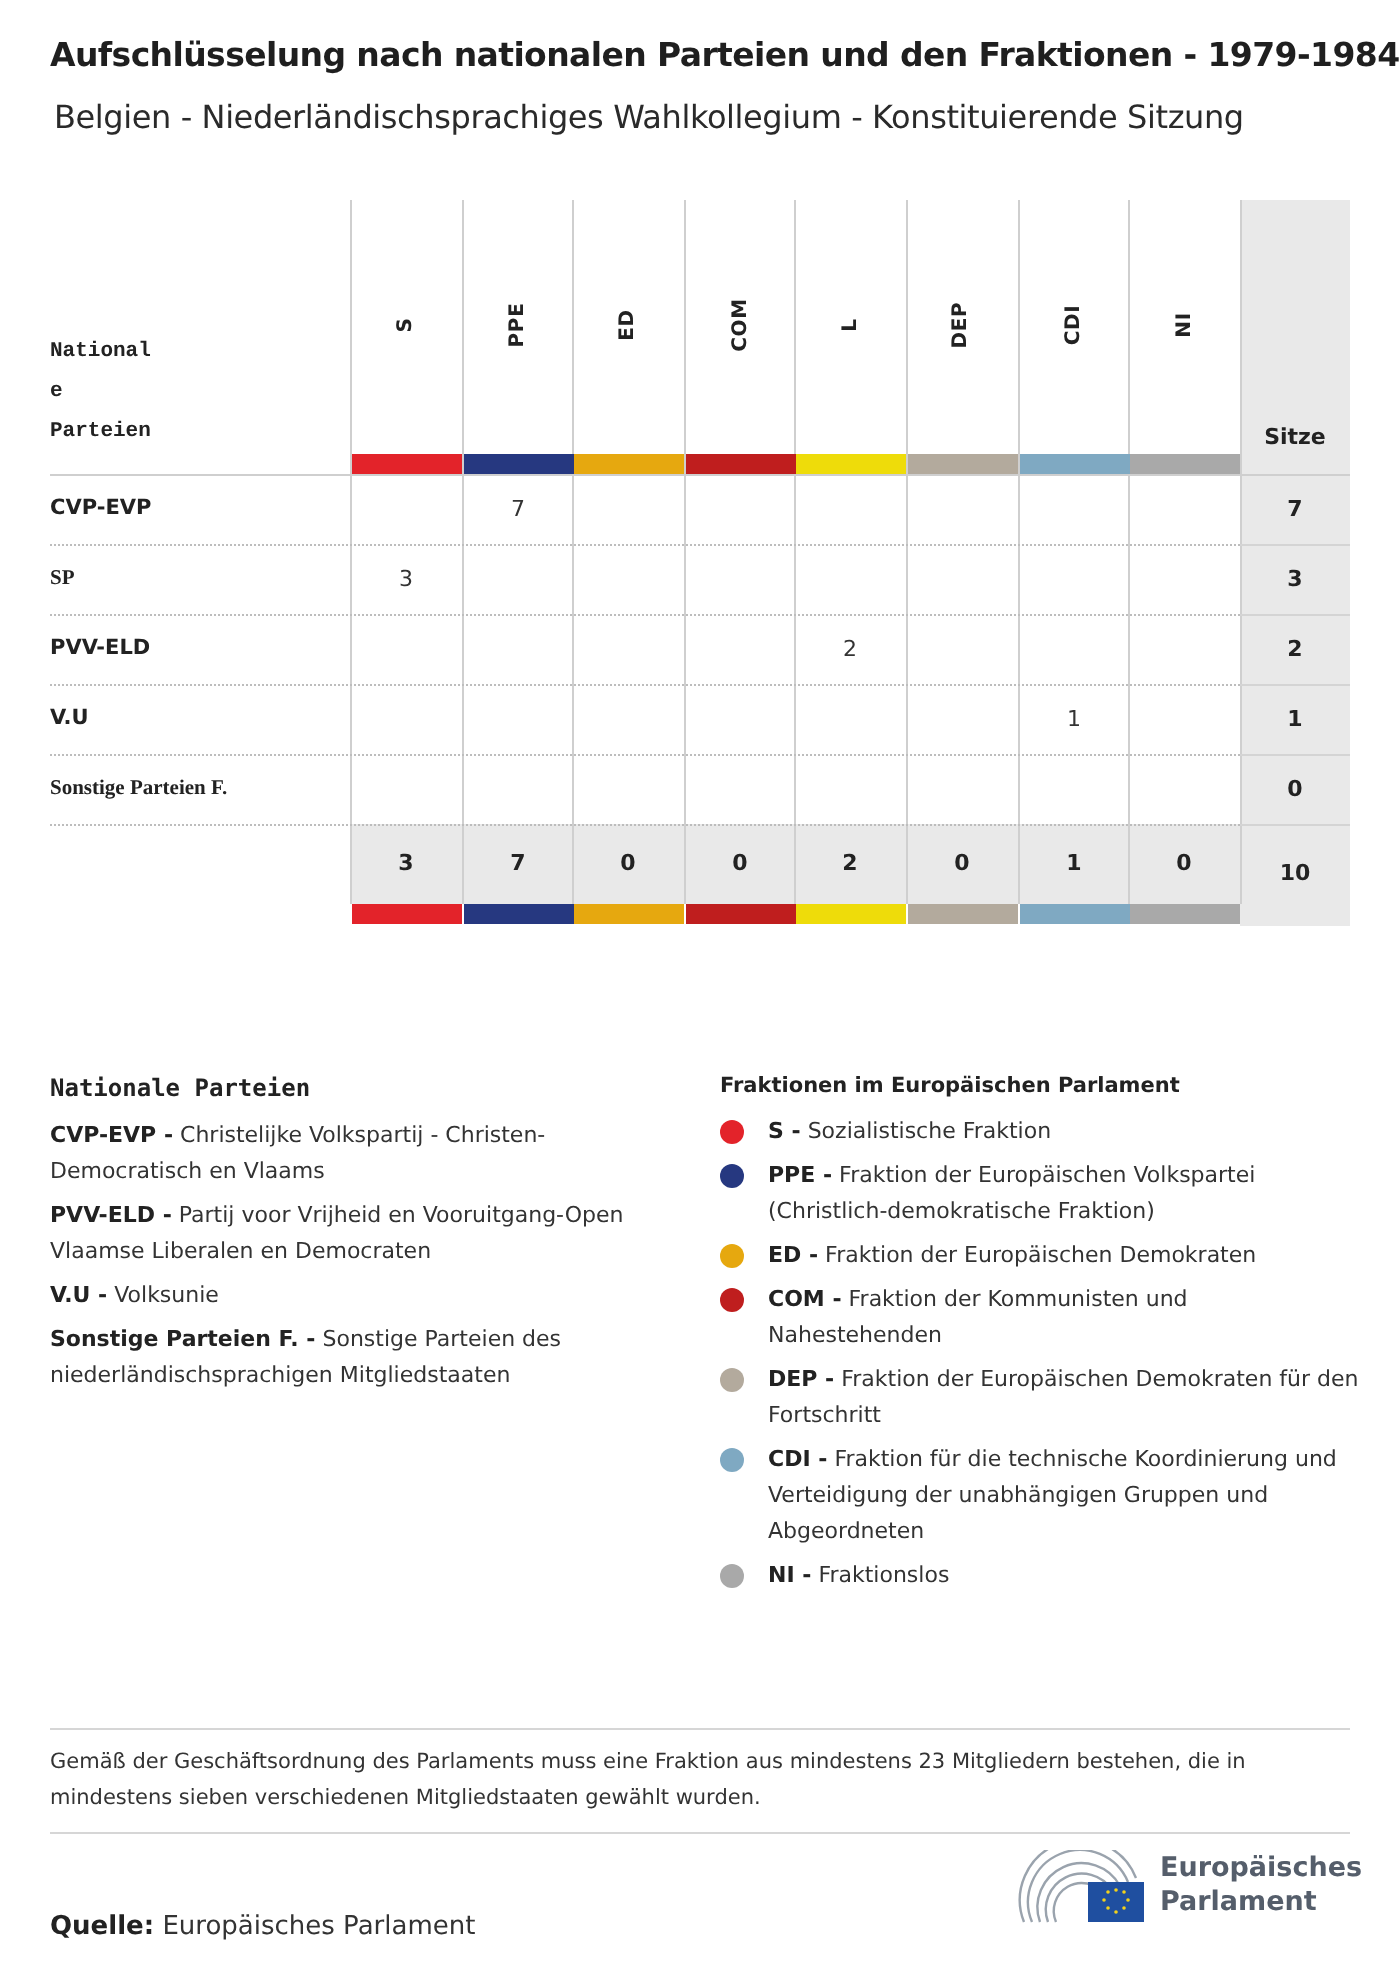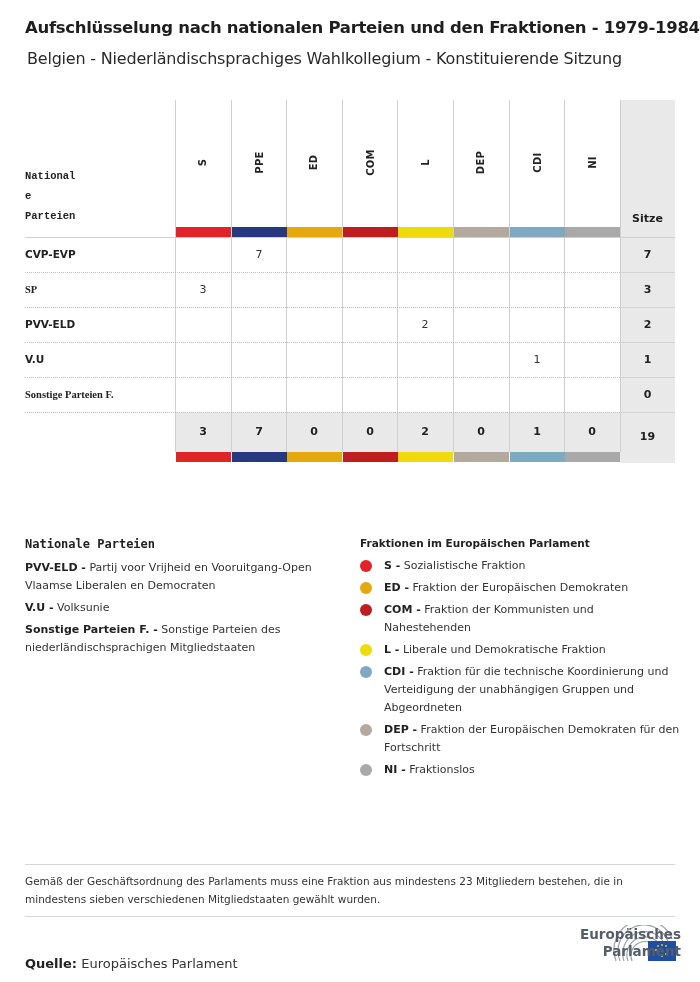--- a/index.html
+++ b/index.html
@@ -35,21 +35,21 @@
   .leg-right { position: absolute; left: 360px; top: 537px; width: 320px; }
   .leg-right h3 { font-size: 10.5px; font-weight: bold; color: #222; margin-bottom: 8px; }
   .leg-right .item { position: relative; padding-left: 24px; font-size: 11px; line-height: 18px; color: #333; margin-bottom: 4px; }
   .leg-right .item b { color: #222; }
   .dot { position: absolute; left: 0; top: 3px; width: 12px; height: 12px; border-radius: 50%; }
 
   .rule { position: absolute; left: 25px; width: 650px; height: 1px; background: #d6d6d6; }
   .note { position: absolute; left: 25px; top: 872px; width: 650px; font-size: 10.5px; line-height: 18px; color: #333; }
   .source { position: absolute; left: 25px; top: 956px; font-size: 13px; color: #333; }
   .source b { color: #222; }
-  .logo { position: absolute; left: 508px; top: 925px; width: 170px; height: 40px; text-align: right; }
+  .logo { position: absolute; left: 508px; top: 925px; width: 170px; height: 40px; }
   .logo-text { position: absolute; left: 72px; top: 1px; font-size: 13.5px; font-weight: bold; line-height: 17px; color: #555e6b; }
 </style>
 </head>
 <body>
 
 <div class="title">Aufschlüsselung nach nationalen Parteien und den Fraktionen - 1979-1984</div>
 <div class="subtitle">Belgien - Niederländischsprachiges Wahlkollegium - Konstituierende Sitzung</div>
 
 <div class="tbl">
   <div class="sitze-bg"></div>
@@ -113,21 +113,21 @@
       </div>
       <div class="colorbar" style="left:485px;width:55px;top:127px;background:#7fa9c2;"></div>
       <div class="colorbar" style="left:485px;width:55px;top:352px;background:#7fa9c2;"></div>
       <div class="total-cell" style="left:484px;">1</div>
       <div class="hdr-rot" style="left:539px;">
         <span>NI</span>
       </div>
       <div class="colorbar" style="left:540px;width:55px;top:127px;background:#a9a9a9;"></div>
       <div class="colorbar" style="left:540px;width:55px;top:352px;background:#a9a9a9;"></div>
       <div class="total-cell" style="left:539px;">0</div>
-      <div class="grand-total">19</div>
+      <div class="grand-total">10</div>
     </div>
 
   <div class="hline-solid" style="top:137px;width:650px;"></div>
   <div id="rows">
       <div class="row-label" style="top:137px;">CVP-EVP</div>
       <div class="cell" style="left:150px;top:137px;"></div>
       <div class="cell" style="left:206px;top:137px;">7</div>
       <div class="cell" style="left:261px;top:137px;"></div>
       <div class="cell" style="left:317px;top:137px;"></div>
       <div class="cell" style="left:372px;top:137px;"></div>
@@ -184,35 +184,36 @@
       <div class="cell" style="left:539px;top:277px;"></div>
       <div class="sitze-cell" style="top:277px;">0</div>
       <div class="hline-dot" style="top:312px;"></div>
       <div class="hline-solid" style="left:595px;width:55px;top:312px;background:#d4d4d4;"></div>
     </div>
 </div>
 
 <div class="leg-left">
   <h3>Nationale Parteien</h3>
   <div id="leg-nat">
+      <div class="item"><b>CVP-EVP -</b> <span>Christelijke Volkspartij - Christen-Democratisch en Vlaams</span></div>
       <div class="item"><b>PVV-ELD -</b> <span>Partij voor Vrijheid en Vooruitgang-Open Vlaamse Liberalen en Democraten</span></div>
       <div class="item"><b>V.U -</b> <span>Volksunie</span></div>
       <div class="item"><b>Sonstige Parteien F. -</b> <span>Sonstige Parteien des niederländischsprachigen Mitgliedstaaten</span></div>
     </div>
 </div>
 
 <div class="leg-right">
   <h3>Fraktionen im Europäischen Parlament</h3>
   <div id="leg-grp">
       <div class="item"><span class="dot" style="background:#e3232a;"></span><b>S -</b> <span>Sozialistische Fraktion</span></div>
+      <div class="item"><span class="dot" style="background:#263880;"></span><b>PPE -</b> <span>Fraktion der Europäischen Volkspartei (Christlich-demokratische Fraktion)</span></div>
       <div class="item"><span class="dot" style="background:#e6a80f;"></span><b>ED -</b> <span>Fraktion der Europäischen Demokraten</span></div>
       <div class="item"><span class="dot" style="background:#bf1e1e;"></span><b>COM -</b> <span>Fraktion der Kommunisten und Nahestehenden</span></div>
-      <div class="item"><span class="dot" style="background:#eedc0a;"></span><b>L -</b> <span>Liberale und Demokratische Fraktion</span></div>
+      <div class="item"><span class="dot" style="background:#b3aa9d;"></span><b>DEP -</b> <span>Fraktion der Europäischen Demokraten für den Fortschritt</span></div>
       <div class="item"><span class="dot" style="background:#7fa9c2;"></span><b>CDI -</b> <span>Fraktion für die technische Koordinierung und Verteidigung der unabhängigen Gruppen und Abgeordneten</span></div>
-      <div class="item"><span class="dot" style="background:#b3aa9d;"></span><b>DEP -</b> <span>Fraktion der Europäischen Demokraten für den Fortschritt</span></div>
       <div class="item"><span class="dot" style="background:#a9a9a9;"></span><b>NI -</b> <span>Fraktionslos</span></div>
     </div>
 </div>
 
 <div class="rule" style="top:864px;"></div>
 <div class="note">Gemäß der Geschäftsordnung des Parlaments muss eine Fraktion aus mindestens 23 Mitgliedern bestehen, die in mindestens sieben verschiedenen Mitgliedstaaten gewählt wurden.</div>
 <div class="rule" style="top:916px;"></div>
 
 <div class="source">
   <b>Quelle:</b>

